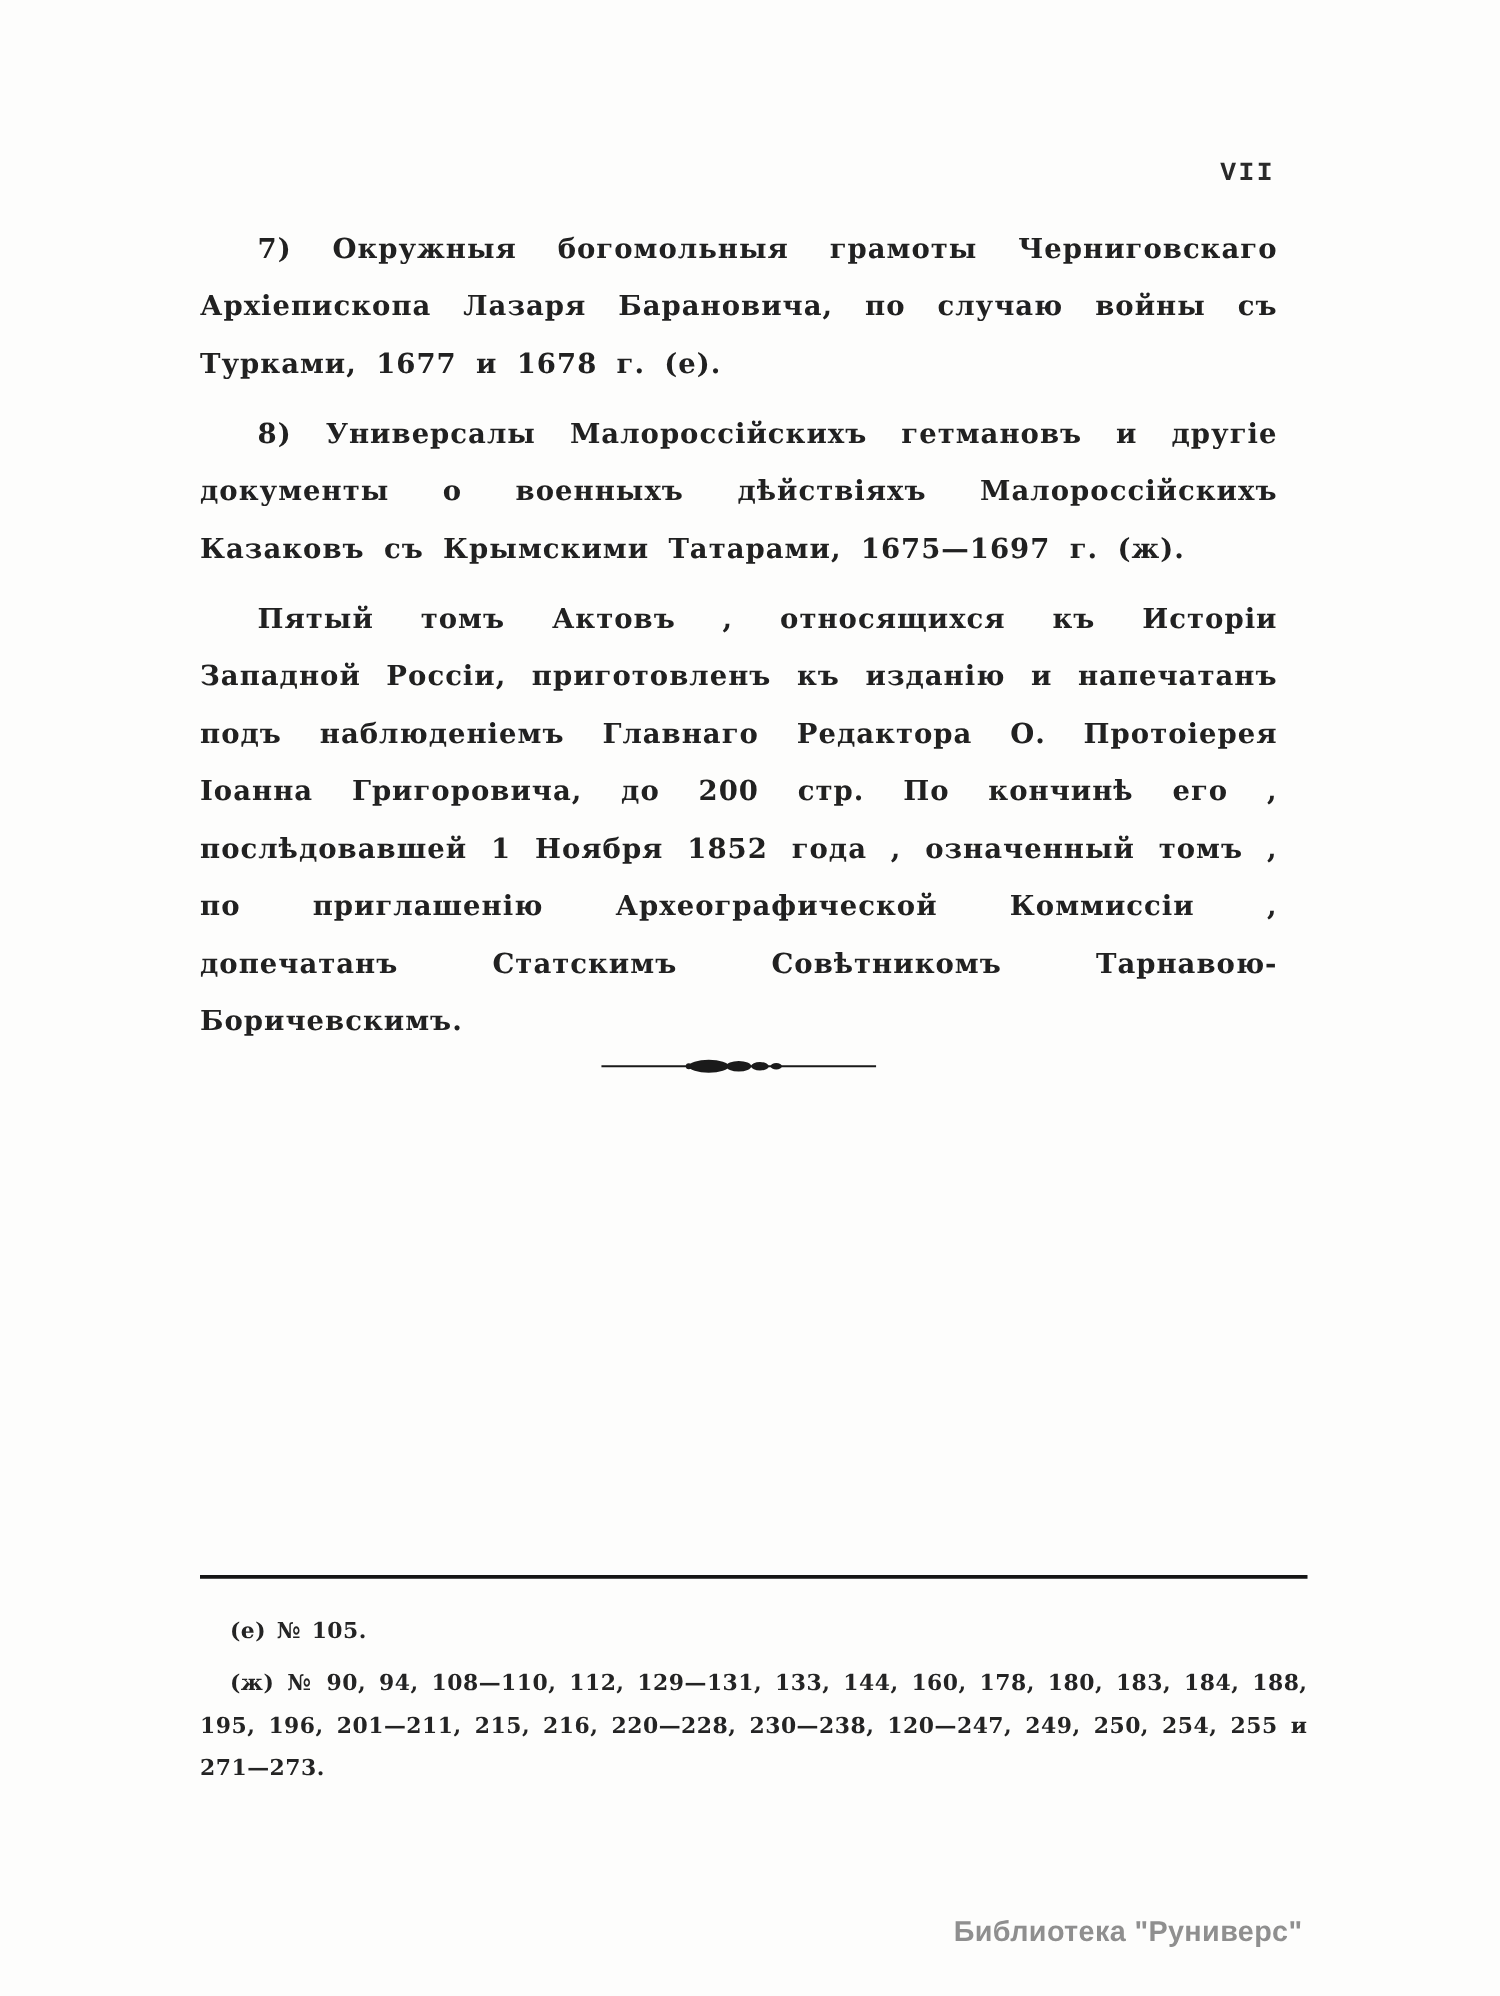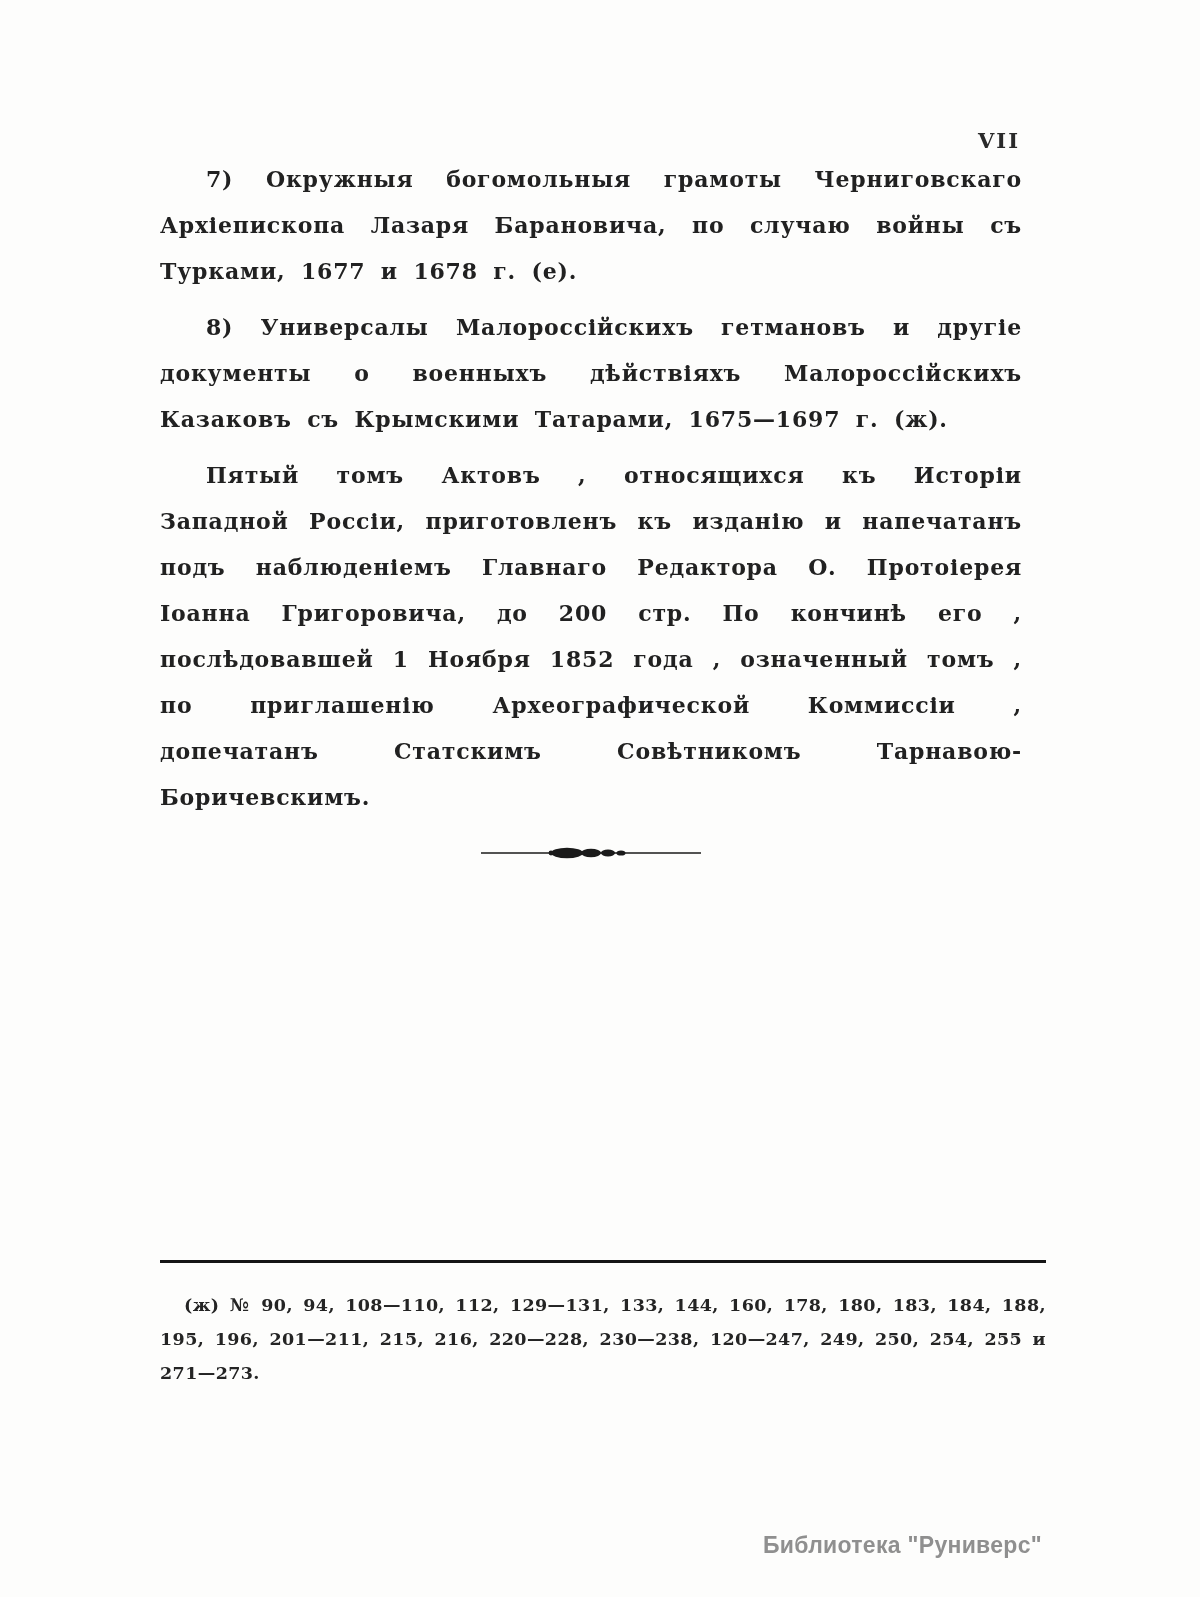--- a/index.html
+++ b/index.html
@@ -17,24 +17,25 @@
     color: #1c1c1c;
   }
   .page-number {
     position: absolute;
     top: 128px;
     right: 180px;
     font-size: 21px;
     font-weight: bold;
     letter-spacing: 2px;
     color: #2a2a2a;
+    font-family: Liberation Mono, monospace;
   }
   .body-text {
     position: absolute;
-    top: 156px;
+    top: 176px;
     left: 160px;
     width: 862px;
   }
   .body-text p {
     margin: 0 0 10px 0;
     font-size: 22px;
     font-weight: bold;
     line-height: 46px;
     text-align: justify;
     text-indent: 46px;
@@ -109,18 +110,19 @@
       <ellipse cx="110" cy="8" rx="10" ry="4.2" fill="#1a1a1a"></ellipse>
       <ellipse cx="127" cy="8" rx="7" ry="3.4" fill="#1a1a1a"></ellipse>
       <ellipse cx="140" cy="8" rx="4.5" ry="2.6" fill="#1a1a1a"></ellipse>
       <circle cx="70" cy="8" r="2.4" fill="#1a1a1a"></circle>
     </svg>
   </div>
 
   <div class="footnote-rule"></div>
 
   <div class="footnotes">
+    <p>(е) № 105.</p>
     <p>(ж) № 90, 94, 108—110, 112, 129—131, 133, 144, 160, 178, 180, 183, 184, 188, 195, 196, 201—211, 215, 216, 220—228, 230—238, 120—247, 249, 250, 254, 255 и 271—273.</p>
   </div>
 
   <div class="watermark">Библиотека "Руниверс"</div>
 
 </div>
 
 </body></html>

